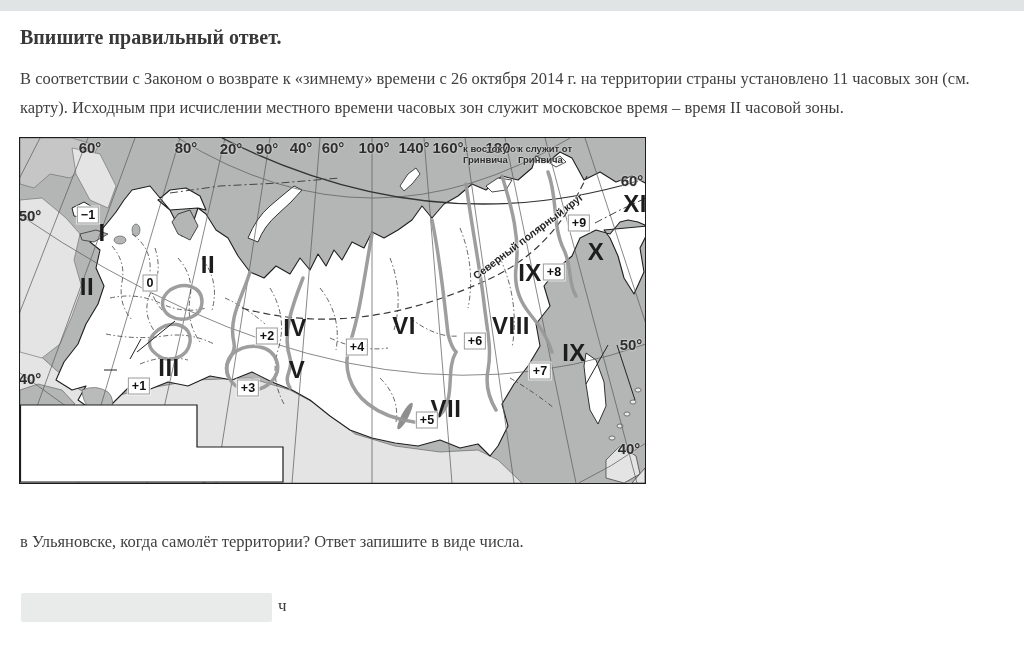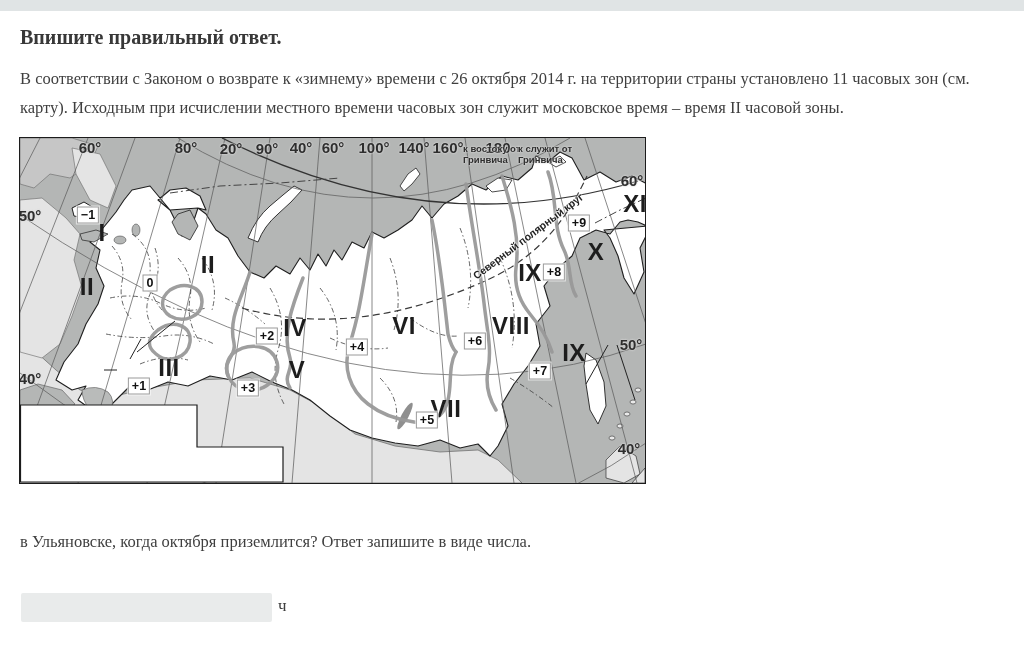--- a/index.html
+++ b/index.html
@@ -223,19 +223,19 @@
     
   </div>
   <div class="legend-row" style="left:0;top:310px;width:262px;height:30px">
     
     
   </div>
 </div>
 
 <div class="para p2">
   <br>
-  <span>в Ульяновске, когда октября приземлится? Ответ запишите в виде числа.</span>
+  <span>в Ульяновске, когда самолёт территории? Ответ запишите в виде числа.</span>
 </div>
 
 <div class="answer-row">
   <input class="answer-input" type="text" value="" style="">
   <span class="unit">ч</span>
 </div>
 
 </body></html>

